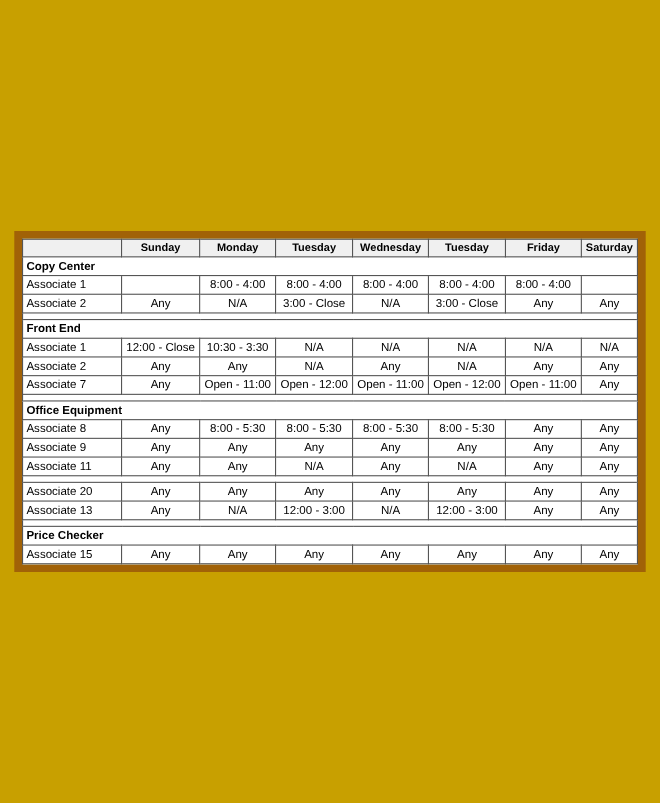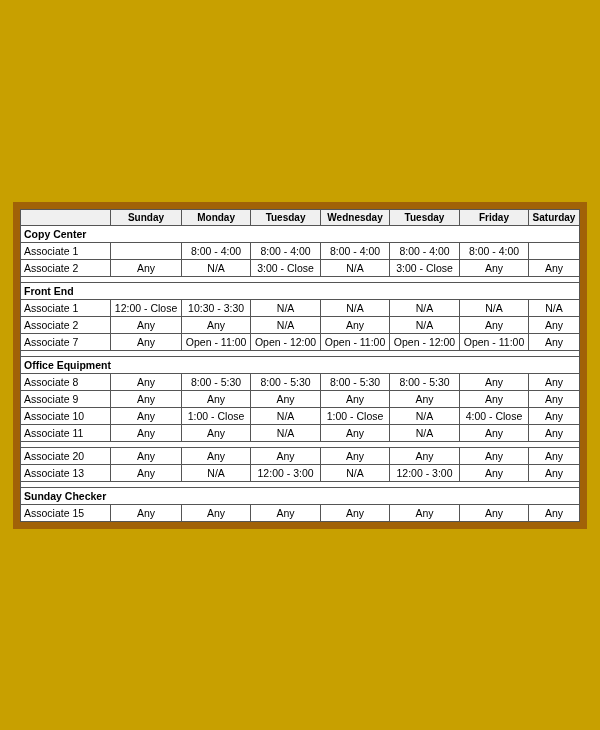--- a/index.html
+++ b/index.html
@@ -157,30 +157,20 @@
           <td class="label-col">Associate 9</td>
           <td>Any</td>
           <td>Any</td>
           <td>Any</td>
           <td>Any</td>
           <td>Any</td>
           <td>Any</td>
           <td>Any</td>
         </tr>
         <tr class="data-row">
-          <td class="label-col">Associate 10</td>
-          <td>Any</td>
-          <td>1:00 - Close</td>
-          <td>N/A</td>
-          <td>1:00 - Close</td>
-          <td>N/A</td>
-          <td>4:00 - Close</td>
-          <td>Any</td>
-        </tr>
-        <tr class="data-row">
           <td class="label-col">Associate 11</td>
           <td>Any</td>
           <td>Any</td>
           <td>N/A</td>
           <td>Any</td>
           <td>N/A</td>
           <td>Any</td>
           <td>Any</td>
         </tr>
         <tr class="spacer">
@@ -203,21 +193,21 @@
           <td>12:00 - 3:00</td>
           <td>N/A</td>
           <td>12:00 - 3:00</td>
           <td>Any</td>
           <td>Any</td>
         </tr>
         <tr class="spacer">
           <td colspan="8"></td>
         </tr>
         <tr class="section-header">
-          <td colspan="8">Sunday Checker</td>
+          <td colspan="8">Price Checker</td>
         </tr>
         <tr class="data-row">
           <td class="label-col">Associate 15</td>
           <td>Any</td>
           <td>Any</td>
           <td>Any</td>
           <td>Any</td>
           <td>Any</td>
           <td>Any</td>
           <td>Any</td>

